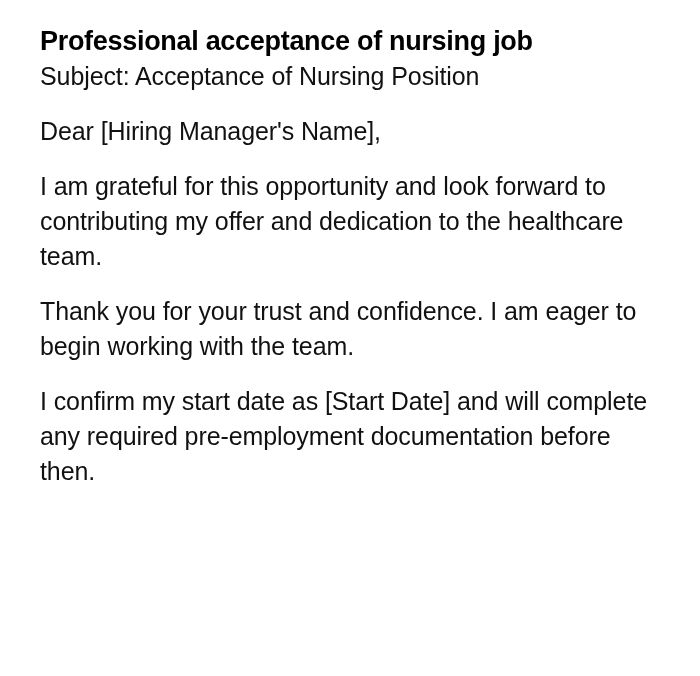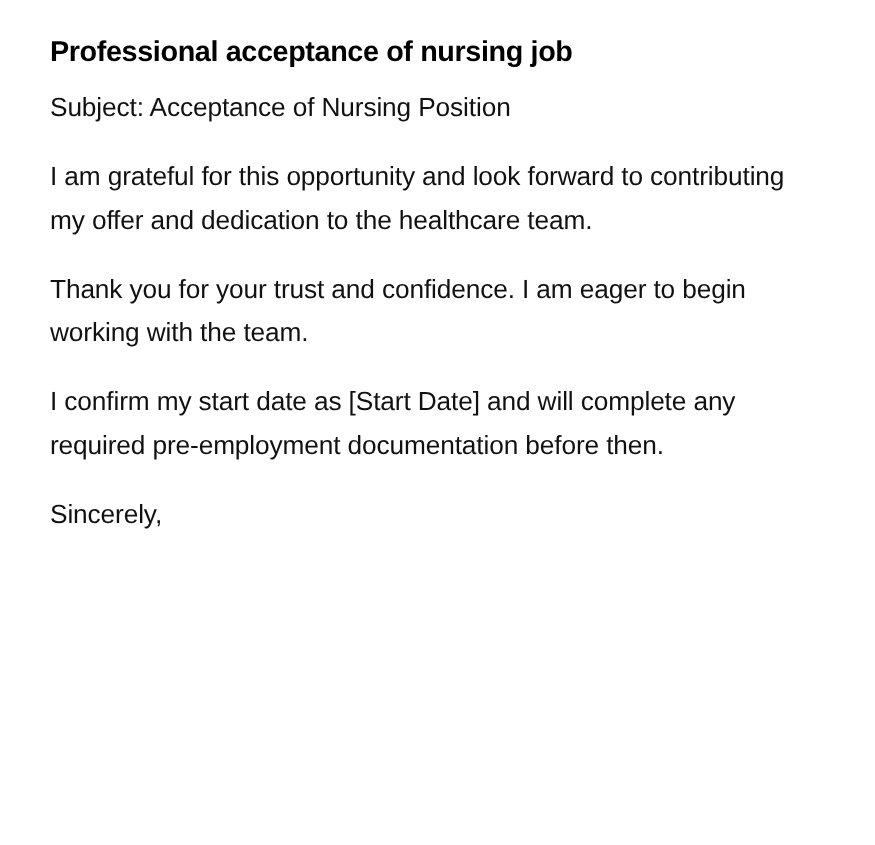--- a/index.html
+++ b/index.html
@@ -16,36 +16,36 @@
       color: #111111;
     }
     .doc {
       position: absolute;
       left: 40px;
       top: 24px;
       width: 620px;
     }
     .title {
       font-weight: bold;
-      font-size: 23px;
+      font-size: 27px;
       line-height: 34px;
-      margin: 0 0 11px 0;
+      margin: 0 0 1px 0;
       letter-spacing: -0.3px;
       color: #000000;
     }
     .para {
-      font-size: 21px;
+      font-size: 25px;
       line-height: 35px;
       margin: 0 0 20px 0;
       letter-spacing: -0.1px;
     }
   </style>
 </head>
 <body>
 
 <div class="doc">
   <h1 class="title">Professional acceptance of nursing job</h1>
   <p class="para">Subject: Acceptance of Nursing Position</p>
+  <p class="para">Dear [Hiring Manager's Name],</p>
   <p class="para">I am grateful for this opportunity and look forward to contributing my offer and dedication to the healthcare team.</p>
   <p class="para">Thank you for your trust and confidence. I am eager to begin working with the team.</p>
   <p class="para">I confirm my start date as [Start Date] and will complete any required pre-employment documentation before then.</p>
-  <p class="para">Sincerely,</p>
 </div>
 
 </body></html>

